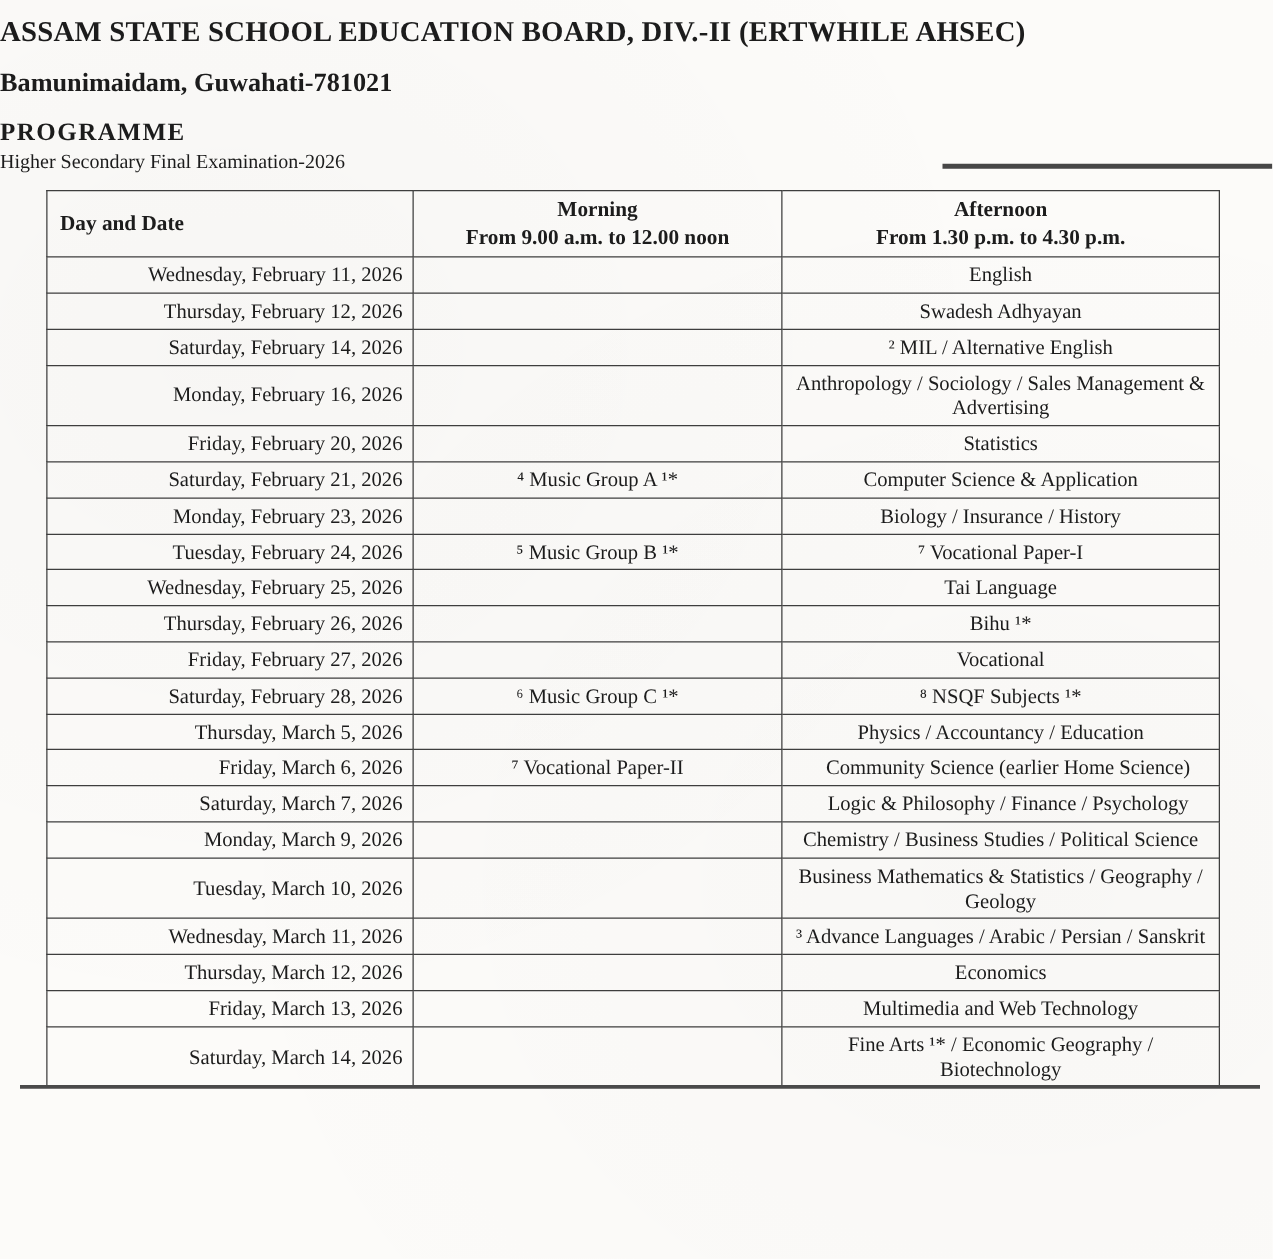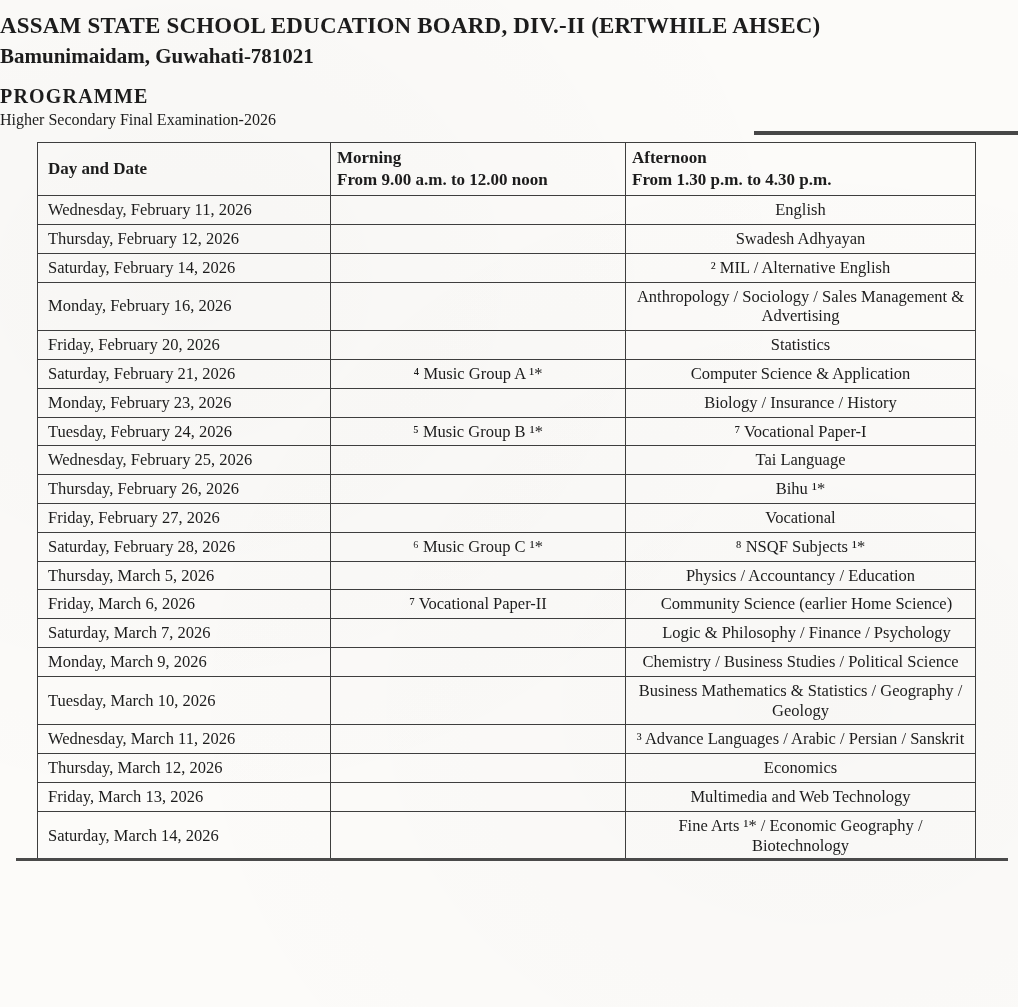--- a/index.html
+++ b/index.html
@@ -13,53 +13,53 @@
       radial-gradient(ellipse at 18% 28%, rgba(0,0,0,0.018), transparent 55%),
       radial-gradient(ellipse at 80% 70%, rgba(0,0,0,0.015), transparent 60%),
       #fcfbf9;
     font-family: "Liberation Serif", "DejaVu Serif", serif;
     color: #1c1c1c;
     overflow: hidden;
   }
 
   .doc-header { text-align: left; padding-top: 13px; }
   .org-name   { font-size: 23px; font-weight: bold; letter-spacing: 0.2px; }
-  .org-addr   { font-size: 21px; font-weight: bold; margin-top: 5px; }
+  .org-addr   { font-size: 21px; font-weight: bold; margin-top: 15px; }
   .prog-title { font-size: 20px; font-weight: bold; margin-top: 16px; letter-spacing: 1.2px; }
   .exam-title { font-size: 16px; font-weight: normal; margin-top: 3px; }
 
   table.programme {
     margin: 13px 0 0 37px;
     width: 938px;
     border-collapse: collapse;
     table-layout: fixed;
   }
   .programme th, .programme td {
     border: 1.6px solid #3e3e3e;
     overflow: hidden;
   }
   .programme thead th {
     font-size: 17px;
     font-weight: bold;
     padding: 4px 6px;
     height: 50px;
     vertical-align: middle;
-    text-align: left;
+    text-align: center;
   }
   .programme thead th.col-date { text-align: left; padding-left: 10px; }
   .th-label, .th-sub { display: block; line-height: 1.3; }
 
   .programme td {
     font-size: 16.5px;
     line-height: 1.2;
     padding: 4px 8px;
     text-align: center;
     vertical-align: middle;
   }
-  .programme td.c-date { text-align: left; padding-left: 10px; white-space: nowrap; margin-top: 32px; }
+  .programme td.c-date { text-align: right; padding-left: 10px; white-space: nowrap; margin-top: 32px; }
   .programme td.px30 { padding-left: 32px; padding-right: 20px; }
 
   .artifact-top-right {
     position: absolute;
     top: 131px; left: 754px;
     width: 264px; height: 4px;
     background: #474747;
   }
   .bottom-rule {
     position: relative;

